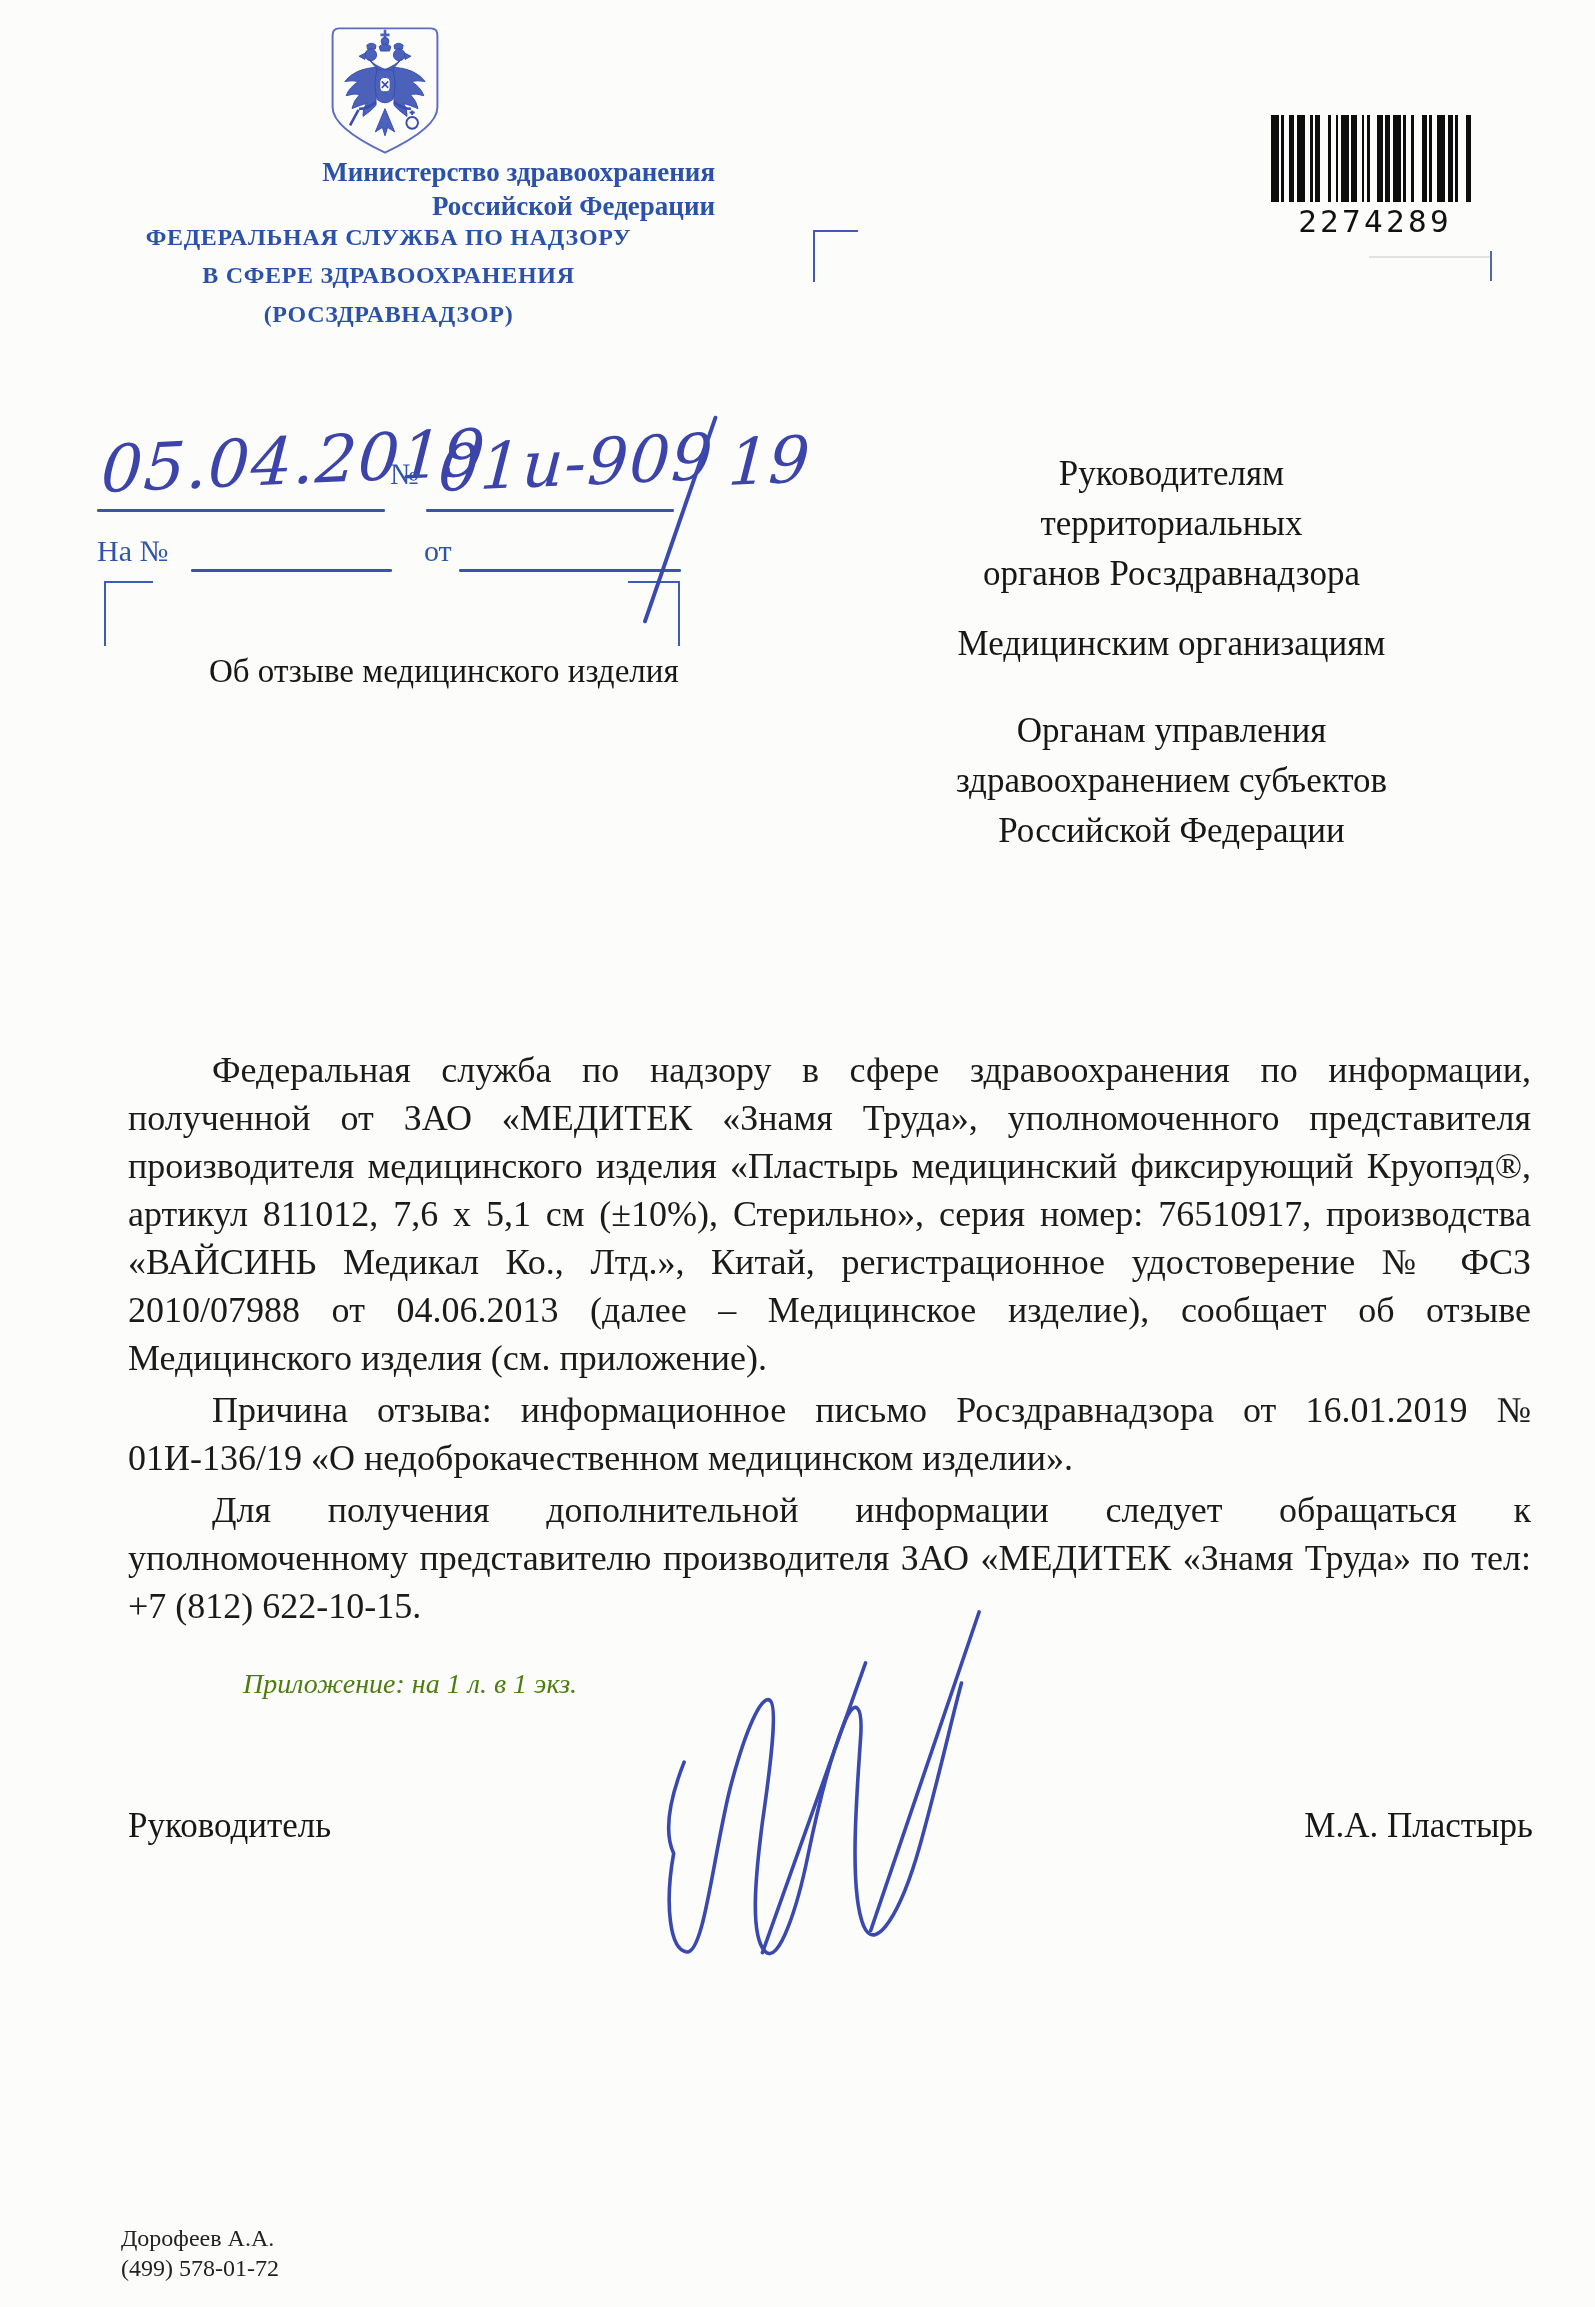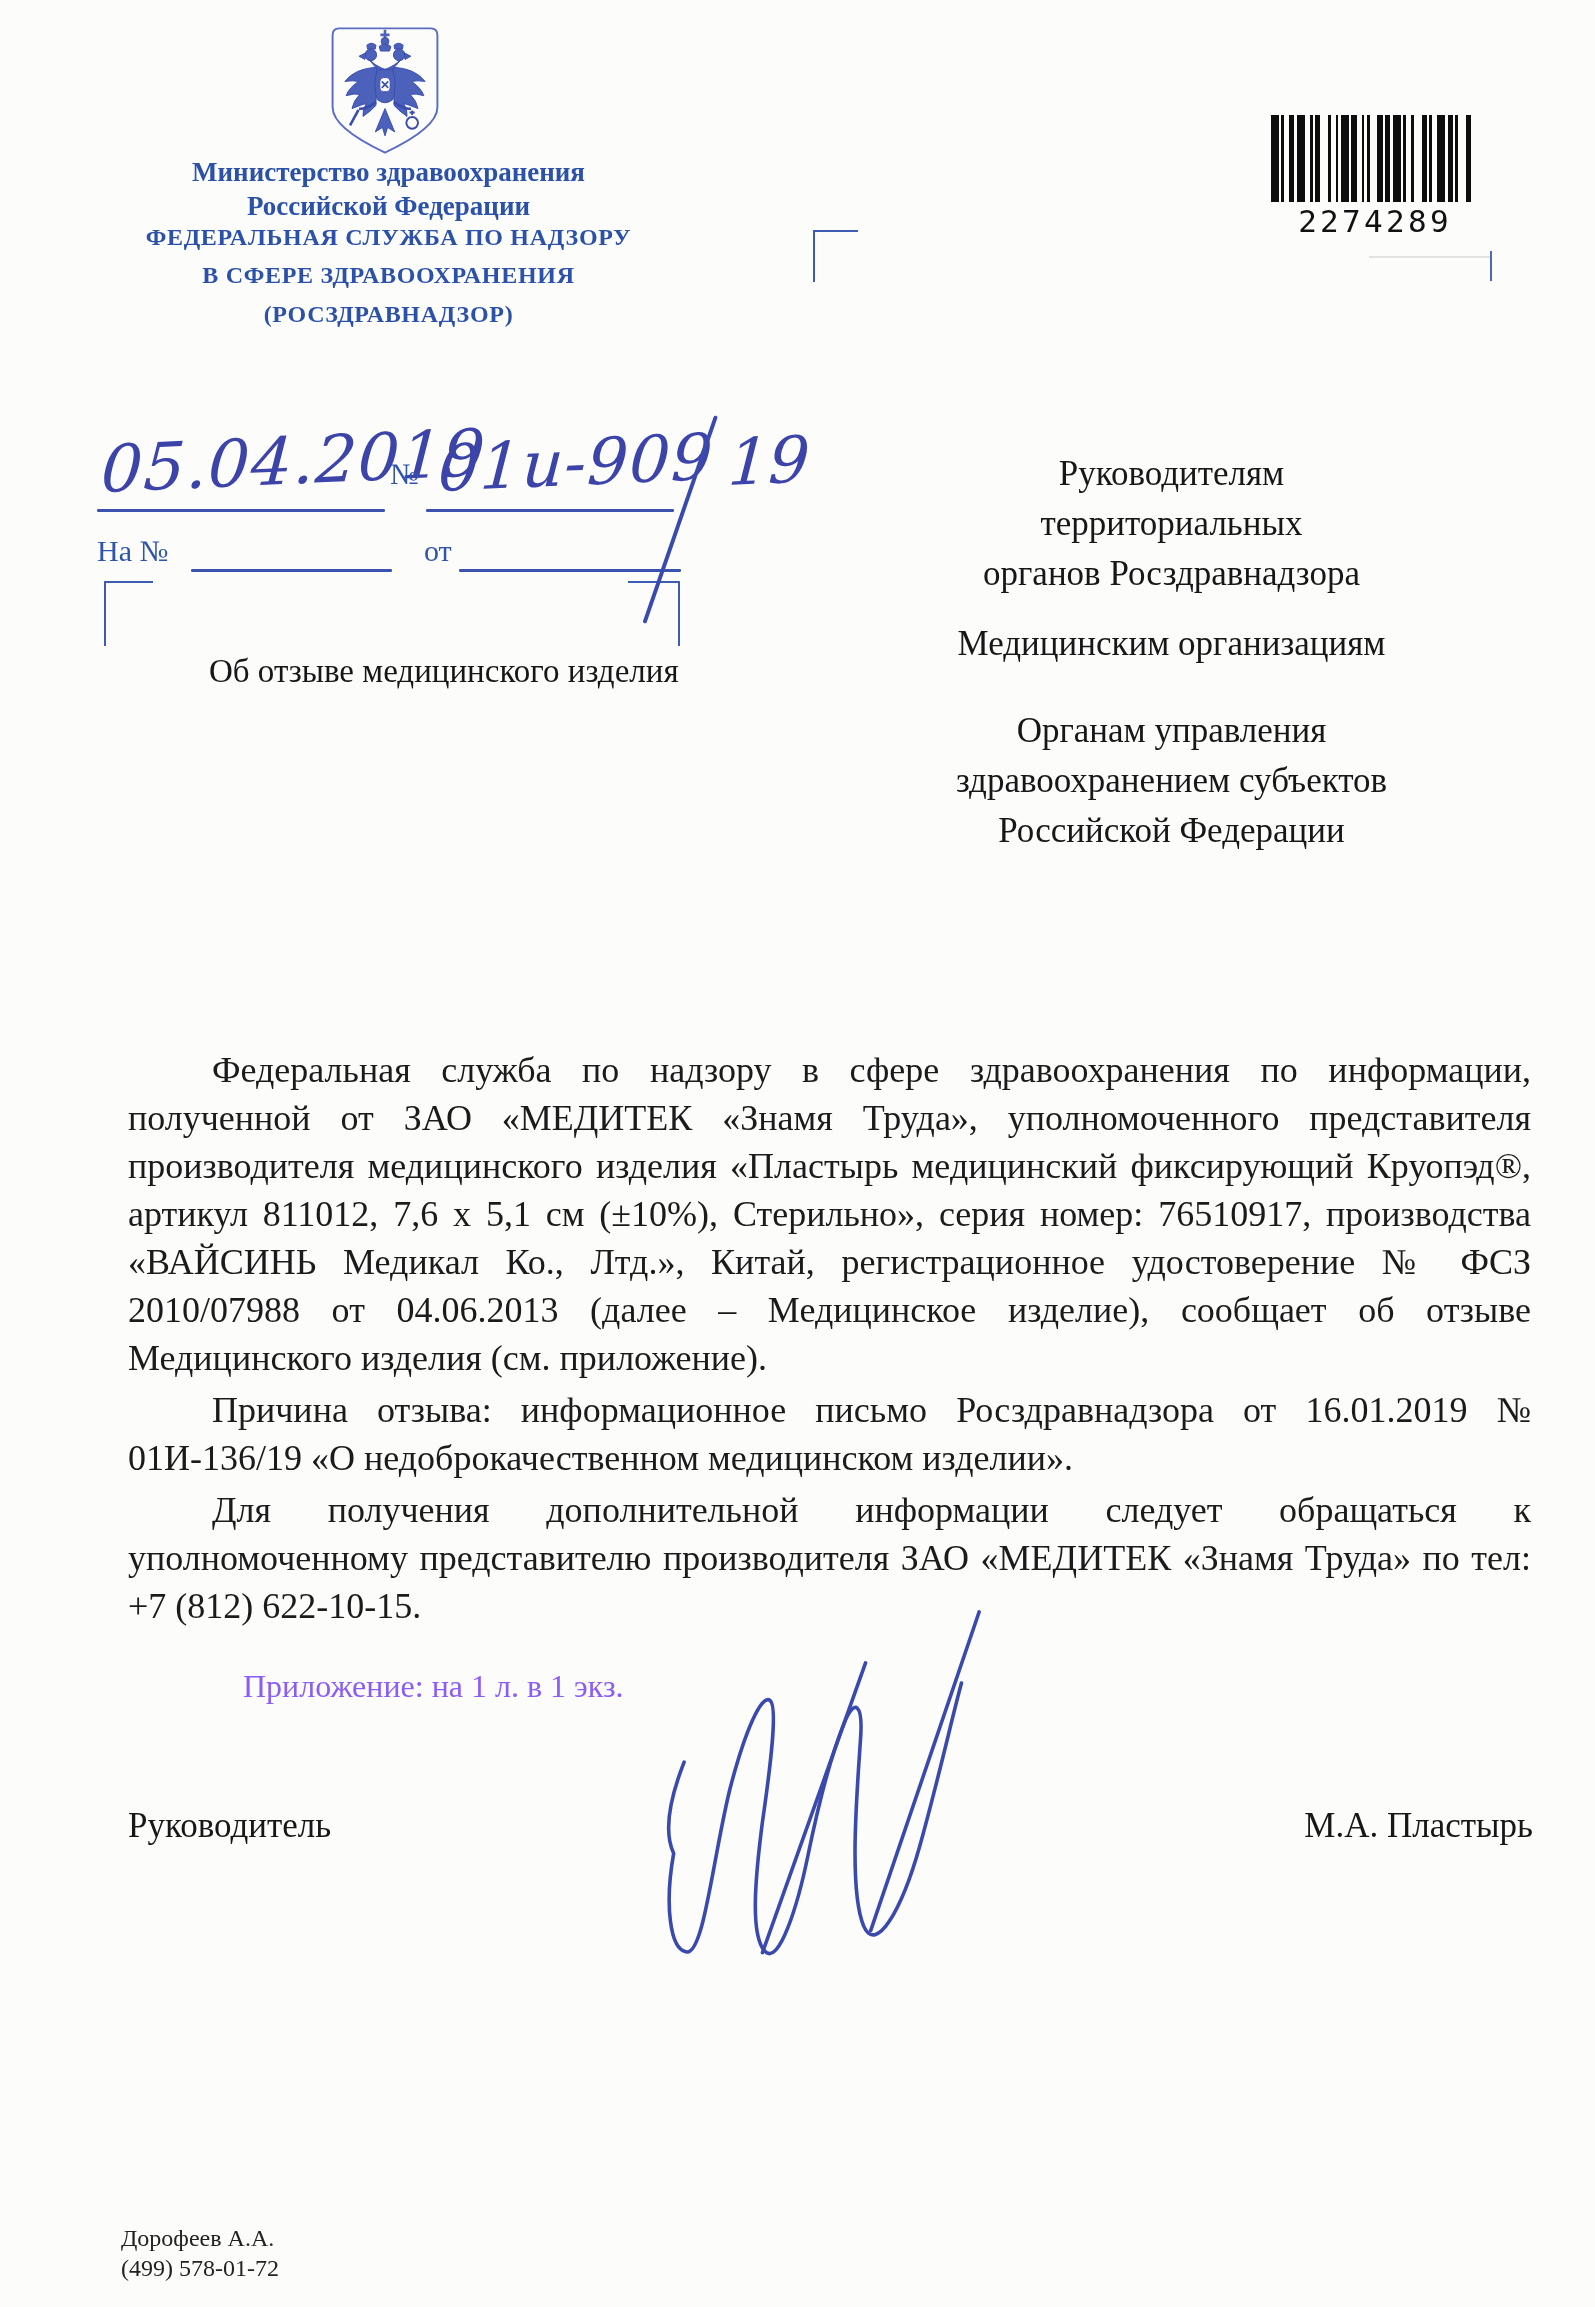--- a/index.html
+++ b/index.html
@@ -7,21 +7,21 @@
     position:relative;
     width:1596px;height:2307px;
     background:#fcfcfb;
     overflow:hidden;
     font-family:"Liberation Serif","DejaVu Serif",serif;
     color:#1b1b1b;
   }
   .abs{position:absolute;}
   
   .lh-center{left:62px;width:653px;text-align:center;color:#2b51a8;}
-  .ministry{top:155px;font-size:27px;font-weight:bold;line-height:34px;}
+  .ministry{top:155px;font-size:27px;font-weight:bold;line-height:34px;text-align:right;}
   .service{top:219px;font-size:24px;font-weight:bold;line-height:37px;letter-spacing:0.7px;}
   .service div{margin-bottom:1.3px;}
   .addr{top:356px;font-size:24px;line-height:31px;color:#2f55ab;}
   
   .hand{
     font-family:"DejaVu Serif","Liberation Serif",serif;
     font-style:italic;color:#3c44a9;
     white-space:nowrap;
     transform:rotate(-2.5deg) skewX(-6deg);
     transform-origin:left bottom;
@@ -38,21 +38,21 @@
   
   .barcode{left:1271px;top:115px;width:208px;}
   .bars{display:flex;height:87px;align-items:stretch;}
   .bars div{height:100%;}
   .bcnum{text-align:center;font-family:"DejaVu Sans Mono","Liberation Mono",monospace;
          font-size:31px;letter-spacing:3.3px;color:#111;margin-top:1.3px;}
   
   .subject{left:209px;top:653px;font-size:33px;color:#171717;}
   .body-block{left:124px;top:1042px;width:1411px;font-size:36px;line-height:48px;text-align:justify;color:#1b1b1b;}
   .body-block p{margin:4px;text-indent:84px;}
-  .attachment{left:243px;top:1668px;font-size:32px;color:#8b5cf6;}
+  .attachment{left:243px;top:1668px;font-size:28px;color:#4d7c0f;font-style:italic;}
   .sig-label{left:128px;top:1806px;font-size:35px;color:#171717;}
   .sig-name{left:1207px;top:1806px;width:326px;text-align:right;font-size:35px;color:#171717;}
   .footer{left:121px;top:2223px;font-size:24px;line-height:30px;color:#222;}
   svg{display:block;}
   .faint{background:#e2e2e2;}
 </style>
 </head>
 <body>
 
 <div class="page">

